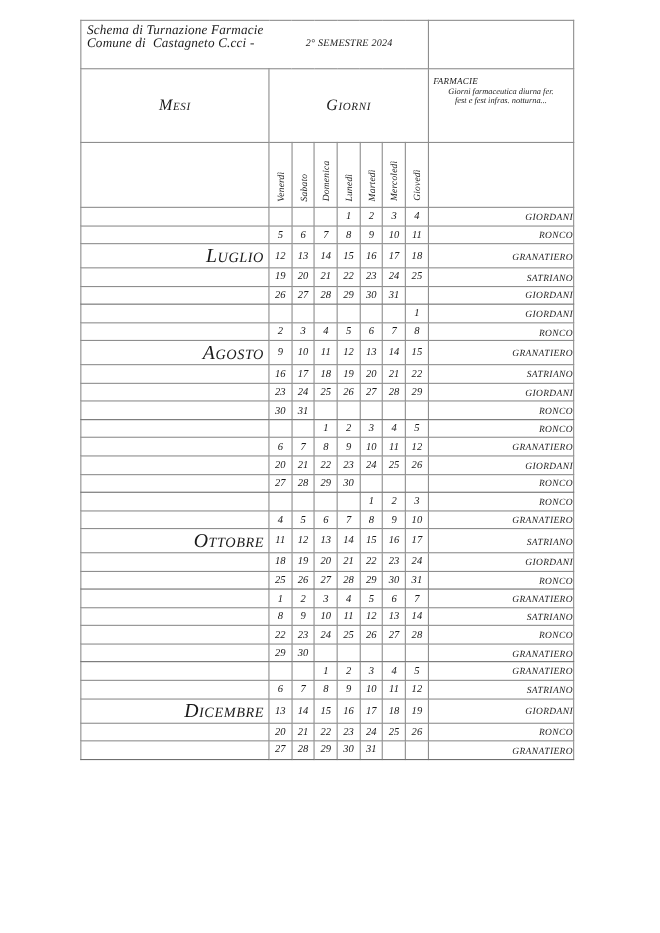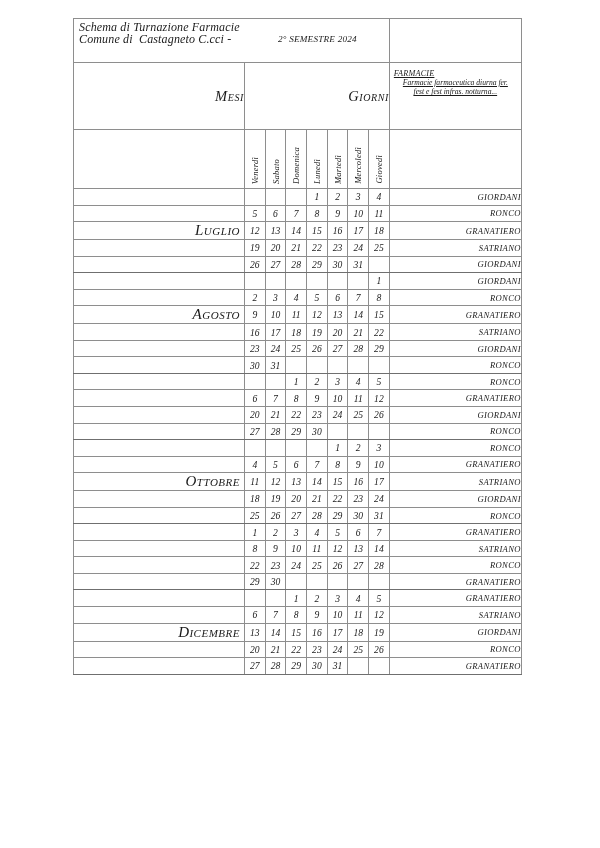--- a/index.html
+++ b/index.html
@@ -66,34 +66,33 @@
     top: 14.5px;
     font-size: 9.2px;
     letter-spacing: 0.2px;
     white-space: nowrap;
   }
   .title-blank { height: 40px; }
 
   
   .hdr-cell {
     height: 60px;
-    text-align: right;
+    text-align: center;
   }
   .smallcaps {
     font-variant: small-caps;
     font-style: italic;
     font-size: 14.5px;
     letter-spacing: 0.6px;
   }
   .farmacie-cell {
     height: 60px;
     padding: 6px 4px 0 4px !important;
     vertical-align: top !important;
     text-align: center;
-    text-decoration: underline;
   }
   .farmacie-title {
     font-size: 8.2px;
     font-style: italic;
     text-align: left;
     letter-spacing: 0.2px;
   }
   .farmacie-sub {
     font-size: 7.6px;
     font-style: italic;
@@ -120,21 +119,21 @@
     padding-bottom: 2px;
   }
 
   
   tr.drow td { height: 15.55px; }
   .monthname {
     text-align: right;
     padding-right: 4px !important;
     font-variant: small-caps;
     font-style: italic;
-    font-size: 15px;
+    font-size: 18px;
     letter-spacing: 0.5px;
     white-space: nowrap;
   }
   .month-blank { }
   .daynum {
     text-align: center;
     font-size: 9.6px;
     font-style: italic;
     letter-spacing: 0.1px;
   }
@@ -180,21 +179,21 @@
 
       <tr>
         <td class="hdr-cell">
           <span class="smallcaps">Mesi</span>
         </td>
         <td class="hdr-cell" colspan="7">
           <span class="smallcaps">Giorni</span>
         </td>
         <td class="farmacie-cell">
           <div class="farmacie-title">FARMACIE</div>
-          <div class="farmacie-sub">Farmacie farmaceutica diurna fer.</div>
+          <div class="farmacie-sub">Giorni farmaceutica diurna fer.</div>
           <div class="farmacie-sub">fest e fest infras. notturna...</div>
         </td>
       </tr>
 
       <tr class="vrow">
         <td></td>
         <td class="vday"><span>Venerdì</span></td>
         <td class="vday"><span>Sabato</span></td>
         <td class="vday"><span>Domenica</span></td>
         <td class="vday"><span>Lunedì</span></td>

